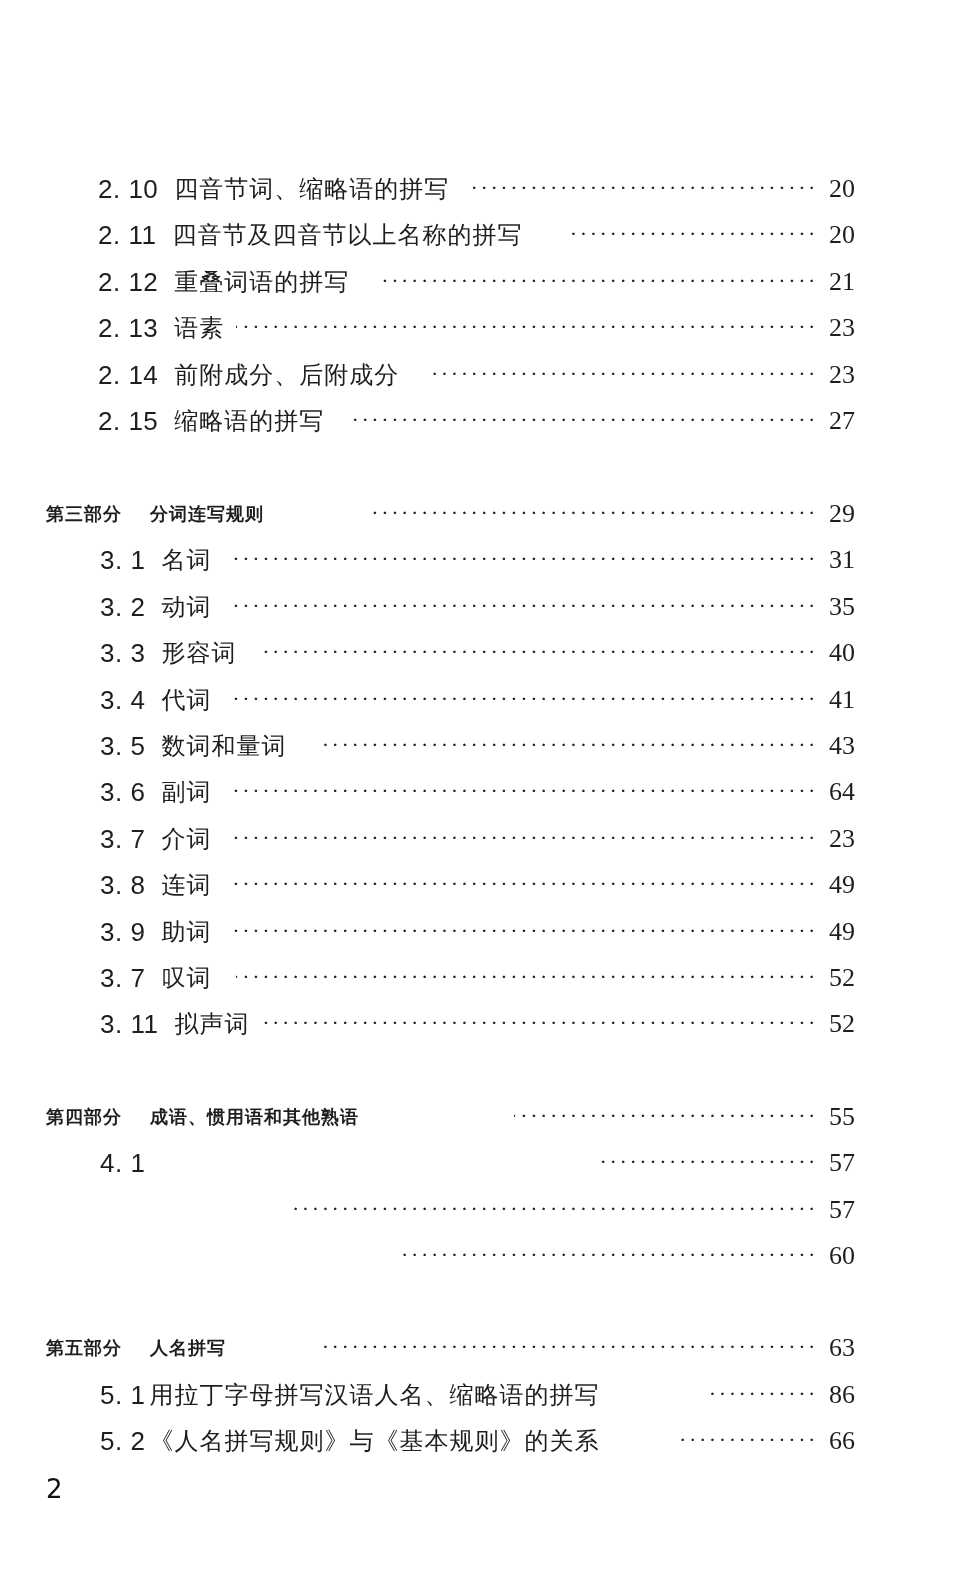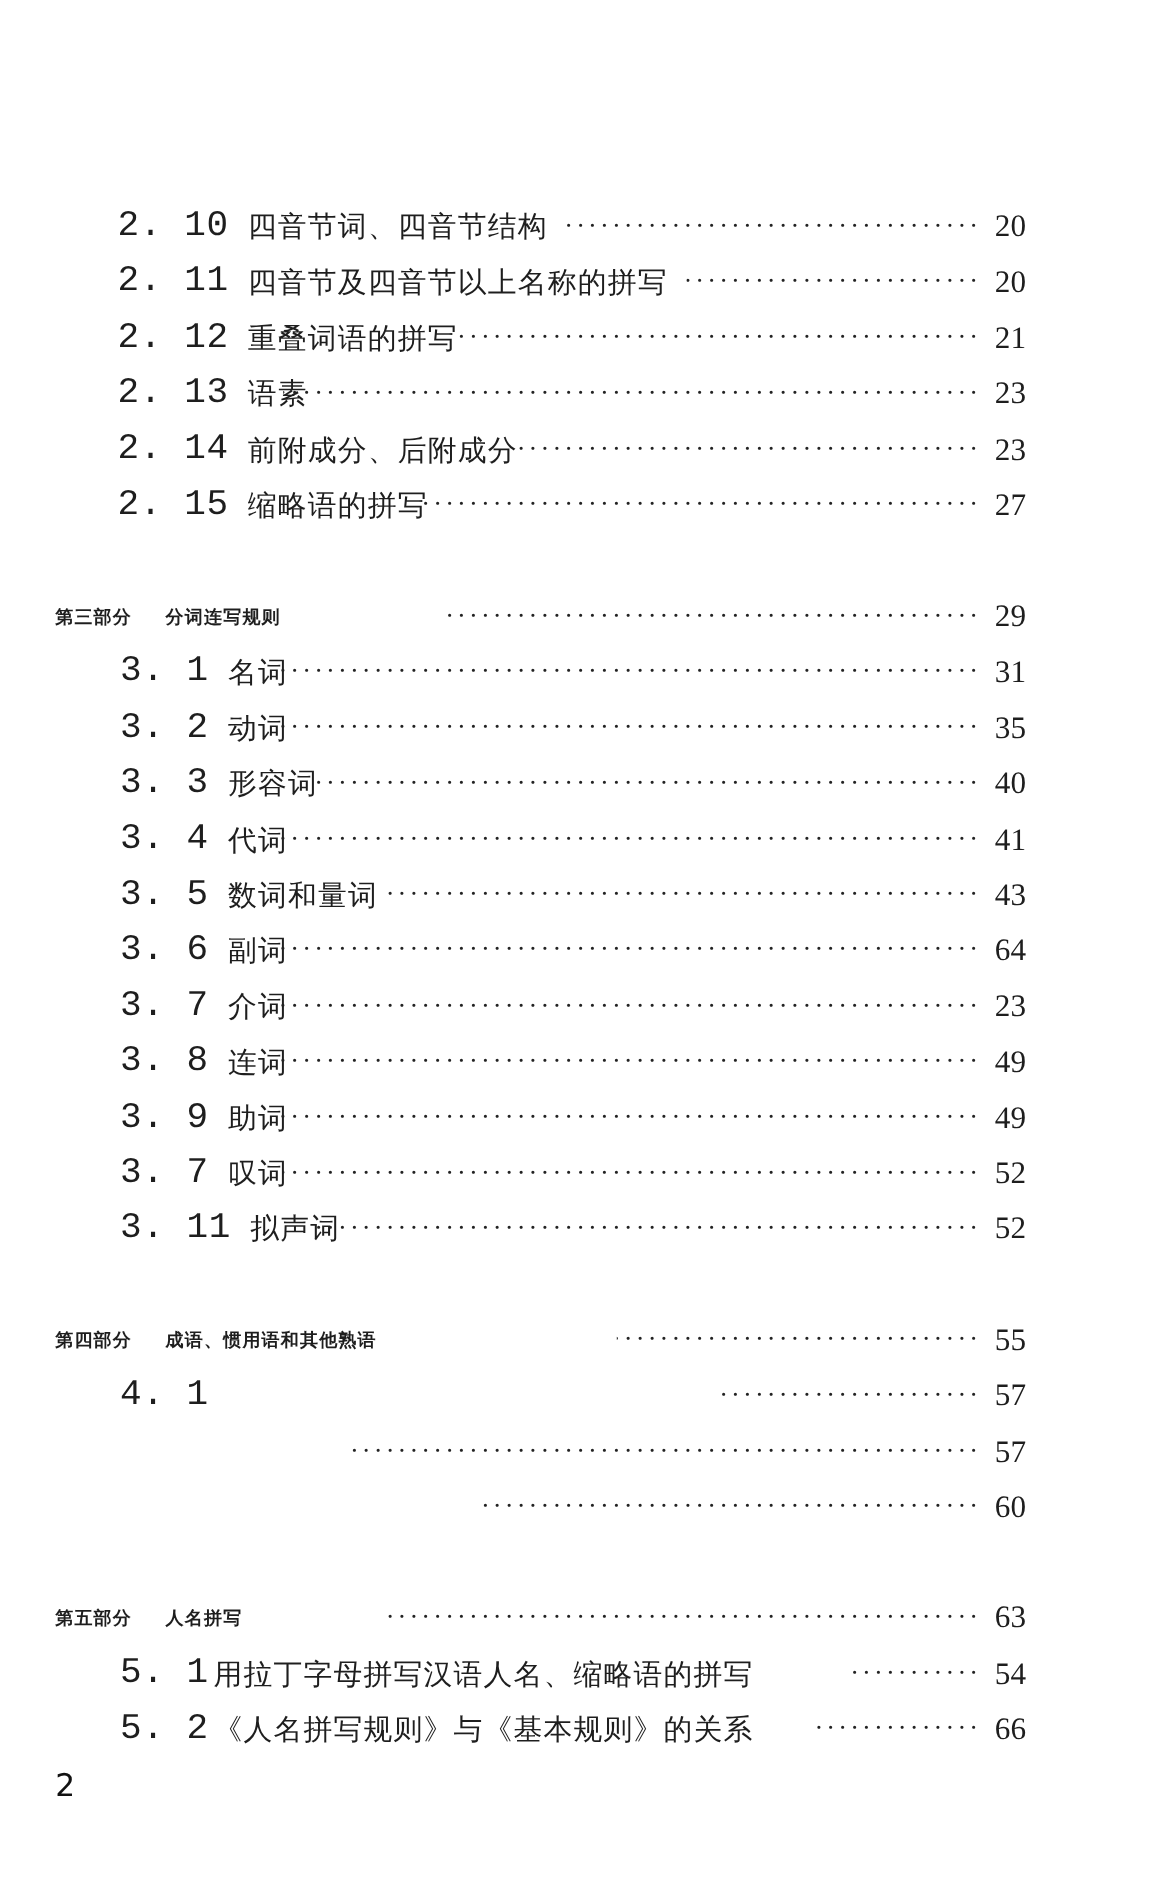--- a/index.html
+++ b/index.html
@@ -10,25 +10,25 @@
       color: #1e1e1e;
     }
     .row {
       position: absolute; left: 0; width: 960px; height: 40px;
       display: flex; align-items: center;
     }
     .row .label {
       position: absolute; display: flex; align-items: center;
       white-space: nowrap; font-size: 25px; line-height: 40px;
     }
-    .row .num { font-family: Liberation Mono, monospace; font-size: 30px; margin-right: 16px; letter-spacing: 0.5px; text-align: center; }
+    .row .num { font-family: Liberation Sans, sans-serif; font-size: 26px; margin-right: 16px; letter-spacing: 0.5px; text-align: center; }
     .row .title { font-family: "DejaVu Serif", serif; font-size: 24px; letter-spacing: 1px; }
     .row.part .label { font-weight: bold; }
     .row.part .pnum, .row.part .title {
-      font-family: "DejaVu Sans", "Liberation Sans", sans-serif; font-size: 15px; font-weight: bold; letter-spacing: 1px; text-align: right;
+      font-family: "DejaVu Sans", "Liberation Sans", sans-serif; font-size: 18px; font-weight: bold; letter-spacing: 1px; text-align: right;
     }
     .row.part .pnum { margin-right: 28px; }
     .leader {
       position: absolute; height: 40px; right: 142px;
       overflow: hidden; white-space: nowrap;
       font-family: "Liberation Serif", serif; font-size: 22px; line-height: 38px;
       letter-spacing: 2.6px; color: #222; text-align: right; direction: rtl;
     }
     .page {
       position: absolute; left: 829px; width: 40px; text-align: left;
@@ -38,21 +38,21 @@
       position: absolute; left: 46px; top: 1474px;
       font-family: "DejaVu Sans", "Liberation Sans", sans-serif; font-size: 26px; color: #111;
     }
   </style>
 </head>
 <body>
 
 <div class="row" style="top:169px">
   <div class="label" style="left:98px">
       <span class="num">2. 10</span>
-      <span class="title">四音节词、四音节结构</span>
+      <span class="title">四音节词、缩略语的拼写</span>
     </div>
   <div class="leader" style="left:468px">························································································································</div>
   <div class="page">20</div>
 </div>
 <div class="row" style="top:215px">
   <div class="label" style="left:98px">
       <span class="num">2. 11</span>
       <span class="title">四音节及四音节以上名称的拼写</span>
     </div>
   <div class="leader" style="left:572px">························································································································</div>
@@ -219,21 +219,21 @@
     </div>
   <div class="leader" style="left:318px">························································································································</div>
   <div class="page">63</div>
 </div>
 <div class="row" style="top:1375px">
   <div class="label" style="left:100px">
       <span class="num" style="margin-right:4px">5. 1</span>
       <span class="title">用拉丁字母拼写汉语人名、缩略语的拼写</span>
     </div>
   <div class="leader" style="left:708px">························································································································</div>
-  <div class="page">54</div>
+  <div class="page">86</div>
 </div>
 <div class="row" style="top:1421px">
   <div class="label" style="left:100px">
       <span class="num" style="margin-right:4px">5. 2</span>
       <span class="title">《人名拼写规则》与《基本规则》的关系</span>
     </div>
   <div class="leader" style="left:680px">························································································································</div>
   <div class="page">66</div>
 </div>
 

